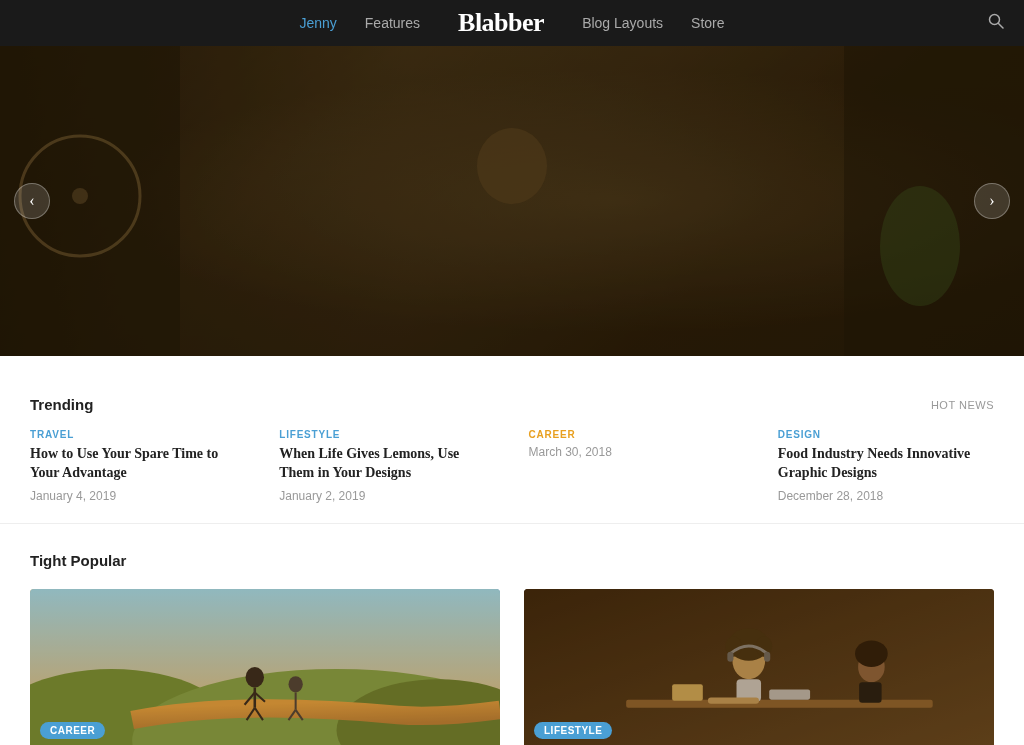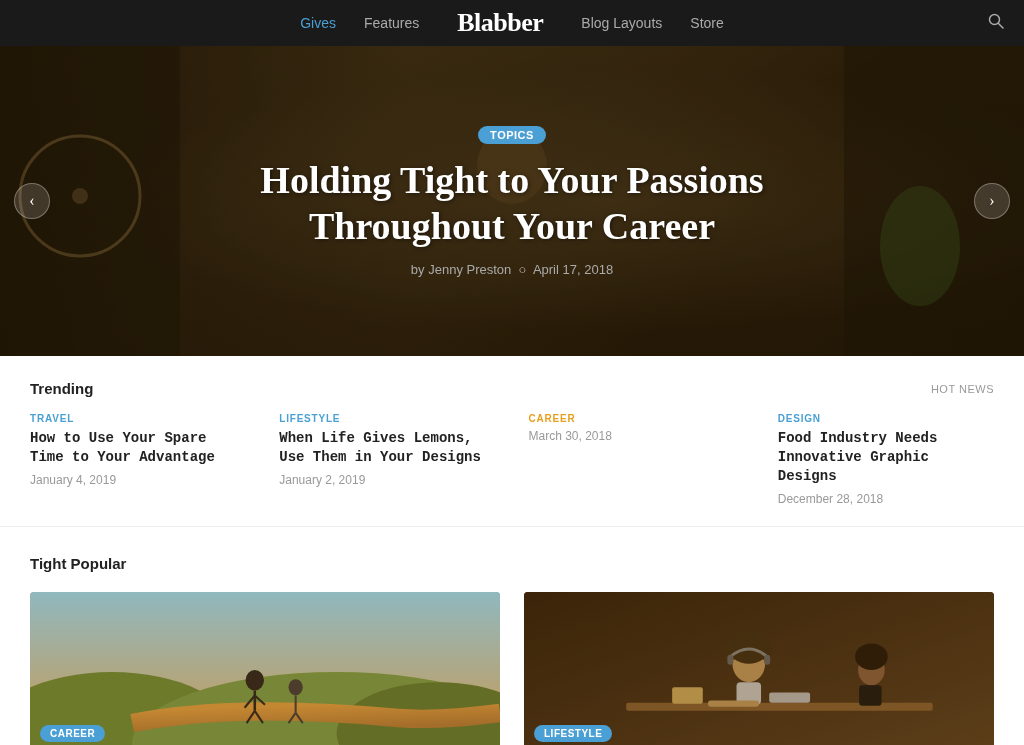--- a/index.html
+++ b/index.html
@@ -109,21 +109,21 @@
       justify-content: center;
       cursor: pointer;
       font-size: 16px;
       z-index: 3;
     }
     .hero-arrow.left { left: 14px; }
     .hero-arrow.right { right: 14px; }
 
     
     .trending-section {
-      padding: 24px 30px 20px;
+      padding: 40px 30px 20px;
       border-bottom: 1px solid #eee;
     }
     .trending-header {
       display: flex;
       justify-content: space-between;
       align-items: center;
       margin-bottom: 16px;
     }
     .trending-title {
       font-size: 15px;
@@ -154,21 +154,21 @@
     .cat-travel { color: #4a9fd4; }
     .cat-lifestyle { color: #4a9fd4; }
     .cat-career { color: #e8a020; }
     .cat-design { color: #4a9fd4; }
     .trending-item-title {
       font-size: 14px;
       font-weight: bold;
       color: #222;
       line-height: 1.35;
       margin-bottom: 6px;
-      font-family: Liberation Mono, monospace;
+      font-family: Liberation Serif, serif;
     }
     .trending-date {
       font-size: 12px;
       color: #999;
       font-family: Arial, sans-serif;
     }
 
     
     .popular-section {
       padding: 28px 30px 30px;
@@ -239,21 +239,21 @@
       width: 100%;
       height: 100%;
       pointer-events: none;
     }
   </style>
 </head>
 <body>
 
 <nav>
   <div class="nav-inner">
-    <a class="nav-link active">Gives</a>
+    <a class="nav-link active">Jenny</a>
     <a class="nav-link">Features</a>
     <span class="nav-logo">Blabber</span>
     <a class="nav-link">Blog Layouts</a>
     <a class="nav-link">Store</a>
   </div>
   <div class="nav-search">
     <svg width="16" height="16" viewBox="0 0 16 16" fill="none">
       <circle cx="6.5" cy="6.5" r="5" stroke="#aaa" stroke-width="1.5"></circle>
       <line x1="10.5" y1="10.5" x2="15" y2="15" stroke="#aaa" stroke-width="1.5" stroke-linecap="round"></line>
     </svg>
@@ -275,32 +275,20 @@
 
     <circle cx="80" cy="150" r="60" stroke="rgba(150,120,70,0.4)" stroke-width="3" fill="none"></circle>
     <circle cx="80" cy="150" r="8" fill="rgba(150,120,70,0.3)"></circle>
 
     <ellipse cx="920" cy="200" rx="40" ry="60" fill="rgba(50,80,30,0.4)"></ellipse>
 
     <rect x="0" y="0" width="1024" height="310" fill="rgba(80,50,0,0.15)"></rect>
   </svg>
 
   <div class="hero-arrow left">‹</div>
-  <div class="hero-content">
-    <div class="hero-badge">TOPICS</div>
-    <h1 class="hero-title">
-      <span>Holding Tight to Your Passions</span><br>
-      <span>Throughout Your Career</span>
-    </h1>
-    <div class="hero-meta">
-      <span>by Jenny Preston</span>
-      &nbsp;○&nbsp;
-      <span>April 17, 2018</span>
-    </div>
-  </div>
   <div class="hero-arrow right">›</div>
 </div>
 
 <div class="trending-section">
   <div class="trending-header">
     <span class="trending-title">Trending</span>
     <span class="hot-news">HOT NEWS</span>
   </div>
   <div class="trending-grid">
 

